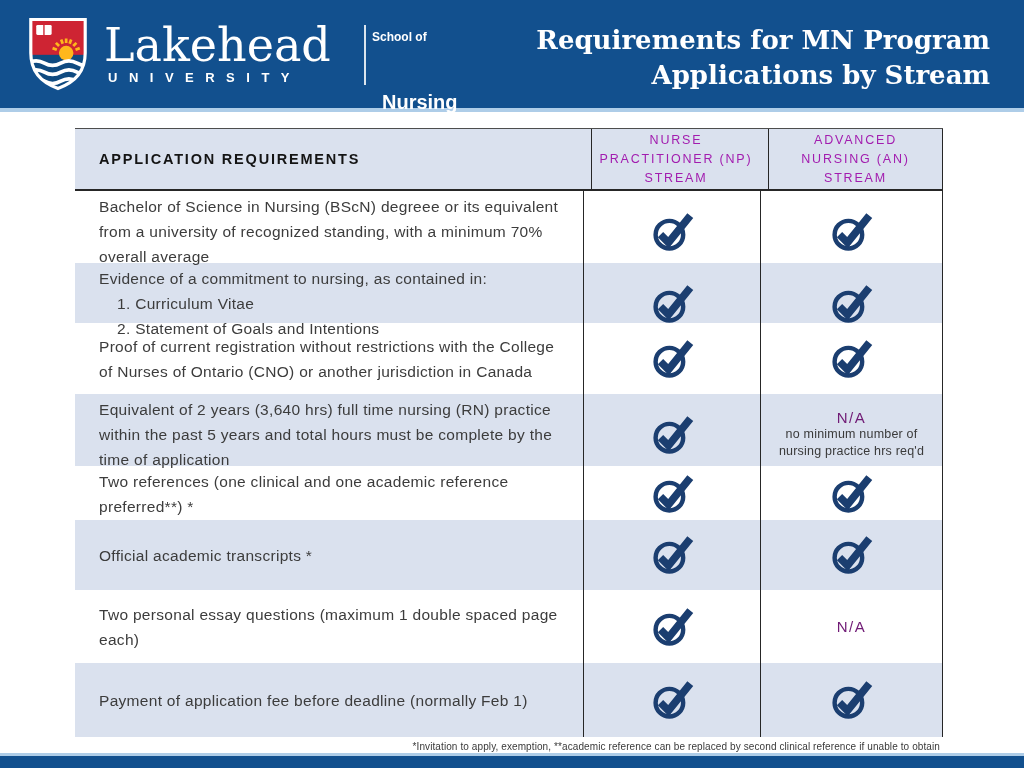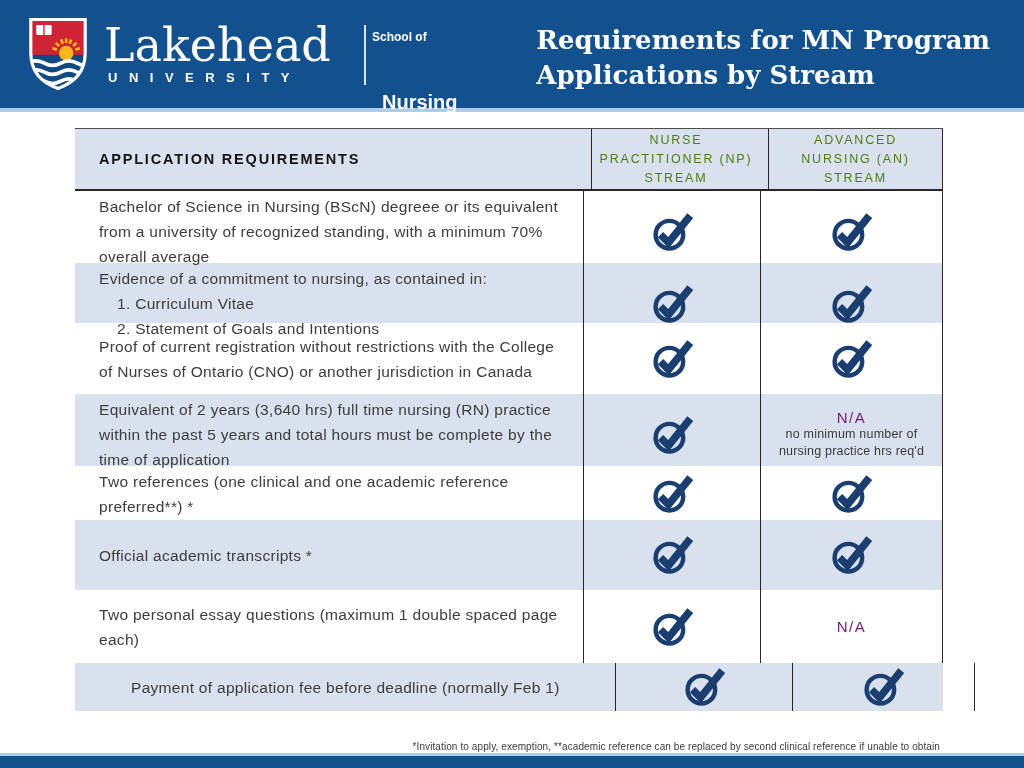--- a/index.html
+++ b/index.html
@@ -13,33 +13,33 @@
   .band-top-edge { position:absolute; left:0; top:108px; width:1024px; height:4px; background:var(--band-edge,#aecde8); }
 
   .crest { position:absolute; left:26px; top:15px; }
 
   .wordmark { position:absolute; left:104px; top:21px; color:#fff; font-family:"DejaVu Serif", serif; font-size:46px; line-height:48px; }
   .university { position:absolute; left:108px; top:70px; color:#fff; font-size:13px; font-weight:bold; letter-spacing:11.5px; white-space:nowrap; }
   .logo-divider { position:absolute; left:364px; top:25px; width:2px; height:60px; background:rgba(255,255,255,.85); }
   .school-of { position:absolute; left:372px; top:30px; color:#fff; font-size:12px; font-weight:bold; }
   .school-name { position:absolute; left:382px; top:44px; color:#fff; font-size:20px; font-weight:bold;margin-top:47px; }
 
-  .header-title { position:absolute; top:23px; right:34px; color:#fff;
+  .header-title { position:absolute; top:23px; right:34px; text-align:right; color:#fff;
     font-family:"DejaVu Serif", serif; font-weight:bold; font-size:26px; line-height:35px; }
 
   
   .table { position:absolute; left:75px; top:128px; width:868px; border-top:1px solid #4d4d4d; }
   .thead, .trow { display:grid; grid-template-columns:508px 177px 183px; box-sizing:border-box; }
   .thead { height:62px; background:var(--row-shade,#dae1ee); border-bottom:2px solid #262626; }
   .trow.shaded { background:var(--row-shade,#dae1ee); }
   .cell { box-sizing:border-box; min-width:0; }
   .mark { border-left:1px solid #262626; display:flex; flex-direction:column; align-items:center; justify-content:center; }
   .mark.last { border-right:1px solid #262626; }
   .req-h { display:flex; align-items:center; padding-left:24px; font-weight:bold; font-size:14.5px; letter-spacing:1.8px; color:#141414; }
-  .head-col { font-size:12.5px; letter-spacing:1.8px; color:#4d7c0f; text-align:center; line-height:19px; font-weight:normal;margin-left:8px; }
+  .head-col { font-size:12.5px; letter-spacing:1.8px; color:#a21caf; text-align:center; line-height:19px; font-weight:normal;margin-left:8px; }
   .req { display:flex; flex-direction:column; justify-content:center; padding:3px 12px 3px 24px;
     font-size:15.5px; line-height:25px; color:var(--text-dark,#3c3c3c); letter-spacing:.3px; }
   .req-list { margin:0; padding-left:18px; list-style:none; }
   .na-label { font-size:15px; letter-spacing:1.5px; color:#701a75; text-align:center; }
   .na-note { font-size:12.5px; line-height:17px; color:#3a3a3a; letter-spacing:.2px; text-align:center; }
 
   .footnote { position:absolute; top:741px; right:84px; font-size:10px; color:#3a3a3a; letter-spacing:.1px; }
 
   
   .band-bottom { position:absolute; left:0; bottom:0; width:1024px; height:12px; background:var(--band-blue,#12508e); }
@@ -223,21 +223,21 @@
         <div class="cell mark">
           <svg viewBox="0 0 50 45" width="45" height="40">
             <circle cx="21.5" cy="25.5" r="15.5" fill="none" stroke="var(--check-navy,#1b3e70)" stroke-width="5"></circle>
             <path d="M11.5 25.5 L20.5 34.5 L45 4" fill="none" stroke="var(--check-navy,#1b3e70)" stroke-width="8.5"></path>
           </svg>
         </div>
         <div class="cell mark last">
           <div class="na-label">N/A</div>
         </div>
       </div>
-      <div class="trow shaded" style="height: 48px; padding-left: 32px;">
+      <div class="trow shaded" style="height: 74px;">
         <div class="cell req">
           <div>Payment of application fee before deadline (normally Feb 1)</div>
         </div>
         <div class="cell mark">
           <svg viewBox="0 0 50 45" width="45" height="40">
             <circle cx="21.5" cy="25.5" r="15.5" fill="none" stroke="var(--check-navy,#1b3e70)" stroke-width="5"></circle>
             <path d="M11.5 25.5 L20.5 34.5 L45 4" fill="none" stroke="var(--check-navy,#1b3e70)" stroke-width="8.5"></path>
           </svg>
         </div>
         <div class="cell mark last">

